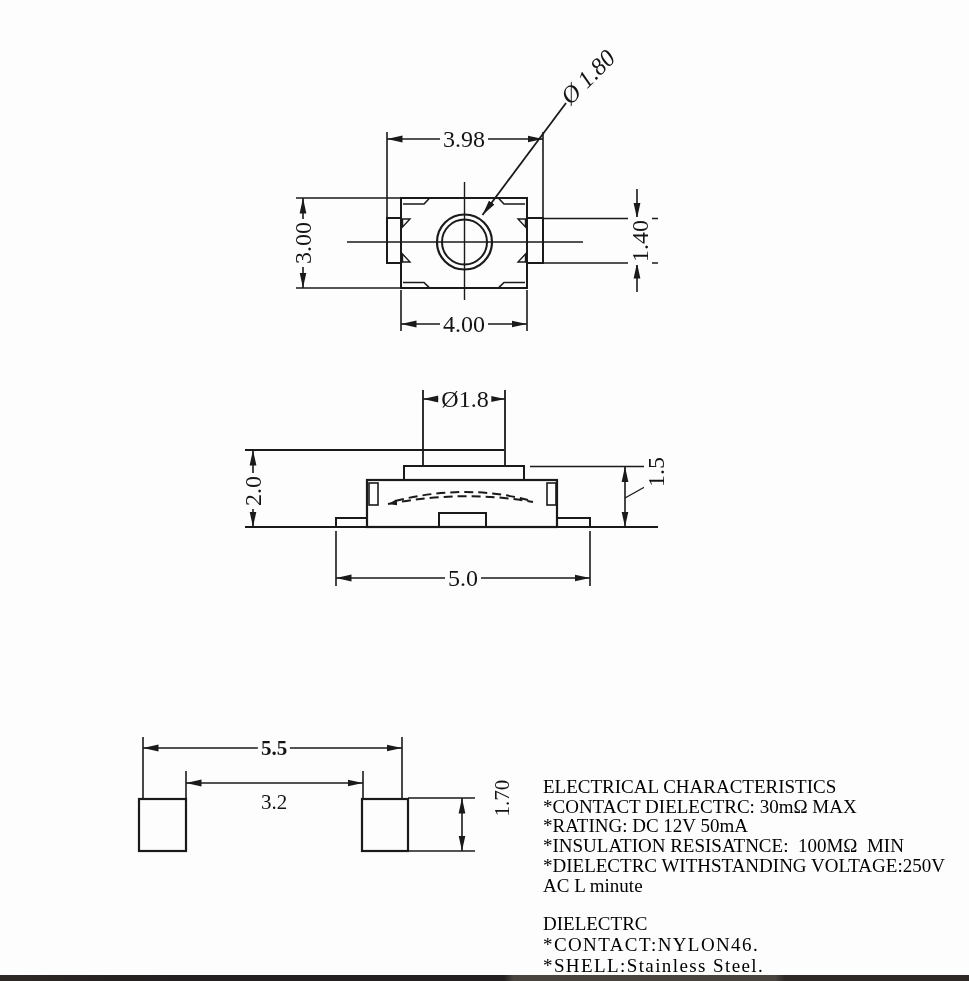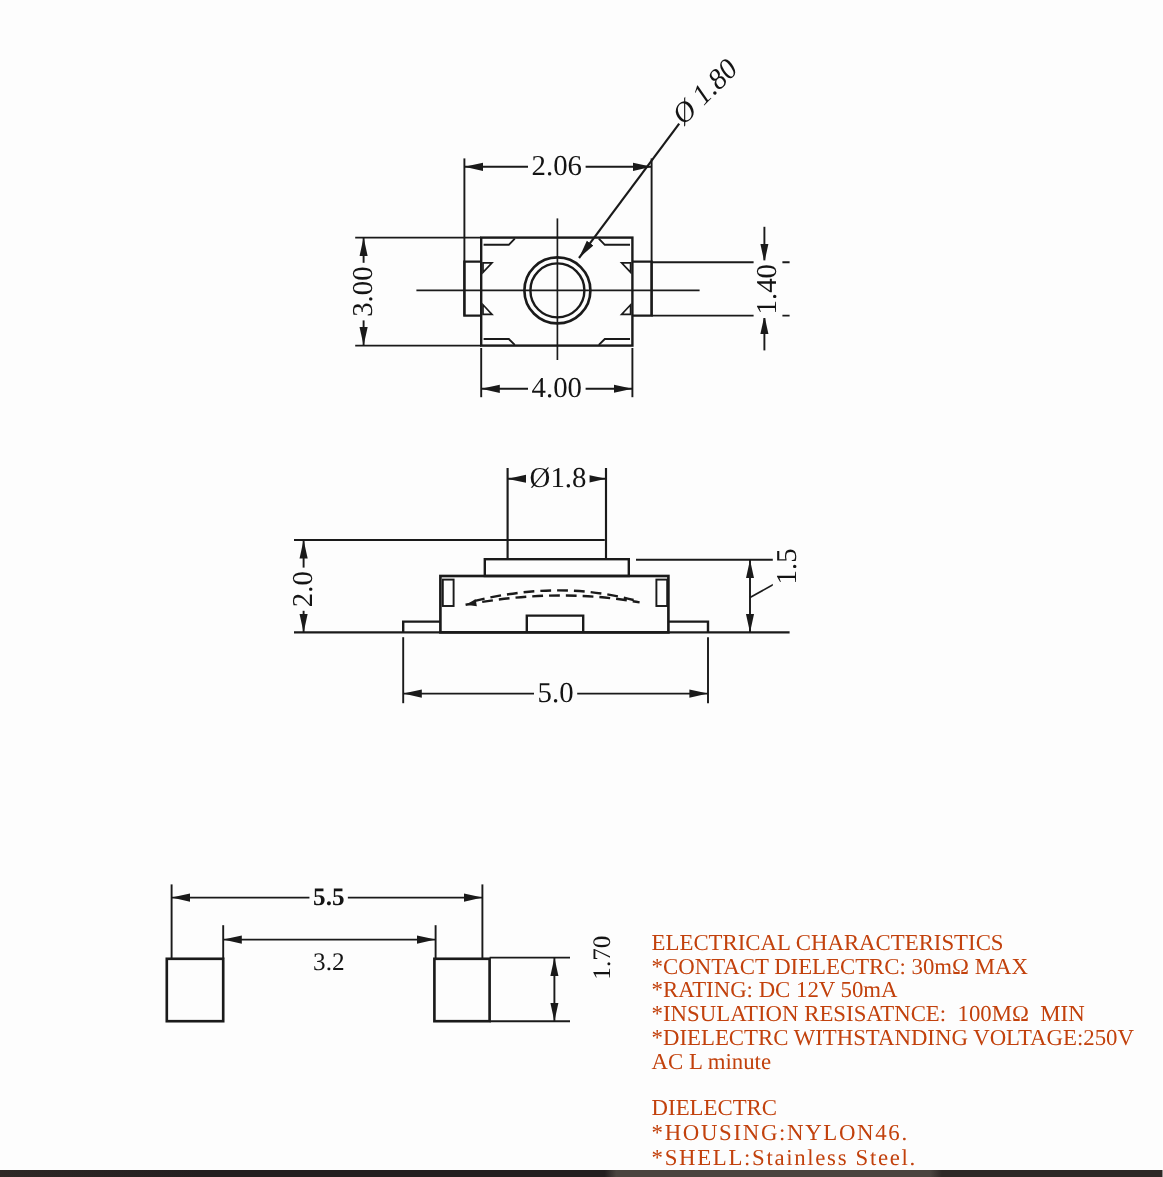--- a/index.html
+++ b/index.html
@@ -11,21 +11,21 @@
   .dim{
     position:absolute;white-space:nowrap;background:#fdfdfd;padding:0 3px;
     font-size:24px;line-height:1;transform:translate(-50%,-50%);
     font-family:"Liberation Serif", serif;color:#141414;
   }
   .dim.v{transform:translate(-50%,-50%) rotate(-90deg);}
   .dim.diag{transform:translate(-50%,-50%) rotate(-45deg);font-style:italic;background:transparent;}
   .dim.sm{font-size:21px;}
   .txtblock{
     position:absolute;left:543px;width:398px;font-size:19px;line-height:19.7px;
-    color:#c2410c;
+    color:#000000;
   }
   .txtblock p{margin:0;white-space:pre;}
   .txtblock .cont{text-align:left;padding-right:18px;}
   .materials{top:913px;line-height:21px;}
   .materials .ls{letter-spacing:1.4px;}
   .bottombar{
     position:absolute;left:0;bottom:0;width:969px;height:6px;
     background:linear-gradient(90deg,#2e2826 0%,#241f20 17%,#241f20 52%,#4a443f 53%,#4a443f 80%,#2e2826 81%);
   }
 </style>
@@ -136,21 +136,21 @@
 
       <rect x="139" y="799" width="47" height="52" stroke-width="2.2"></rect>
       <rect x="362" y="799" width="46" height="52" stroke-width="2.2"></rect>
 
       <line x1="408" y1="798" x2="475" y2="798" stroke-width="1.6"></line>
       <line x1="408" y1="851" x2="475" y2="851" stroke-width="1.6"></line>
       <line x1="462" y1="798" x2="462" y2="851" stroke-width="1.6" marker-start="url(#arr)" marker-end="url(#arr)"></line>
     </g>
   </svg>
 
-  <div class="dim" style="left:464px;top:139px;">2.06</div>
+  <div class="dim" style="left:464px;top:139px;">3.98</div>
   <div class="dim v" style="left:303px;top:243px;">3.00</div>
   <div class="dim" style="left:464px;top:324px;">4.00</div>
   <div class="dim v" style="left:640px;top:241px;">1.40</div>
   <div class="dim diag" style="left:588px;top:77px;">Ø 1.80</div>
 
   <div class="dim" style="left:465px;top:399px;">Ø1.8</div>
   <div class="dim v" style="left:253px;top:491px;">2.0</div>
   <div class="dim v" style="left:656px;top:472px;">1.5</div>
   <div class="dim" style="left:463px;top:578px;">5.0</div>
 
@@ -162,18 +162,18 @@
     <p>ELECTRICAL CHARACTERISTICS</p>
     <p>*CONTACT DIELECTRC: 30mΩ MAX</p>
     <p>*RATING: DC 12V 50mA</p>
     <p>*INSULATION RESISATNCE:  100MΩ  MIN</p>
     <p>*DIELECTRC WITHSTANDING VOLTAGE:250V</p>
     <p class="cont">AC L minute</p>
   </div>
 
   <div class="txtblock materials">
     <p>DIELECTRC</p>
-    <p class="ls">*HOUSING:NYLON46.</p>
+    <p class="ls">*CONTACT:NYLON46.</p>
     <p class="ls">*SHELL:Stainless Steel.</p>
   </div>
 
   <div class="bottombar"></div>
 </div>
 
 </body></html>

